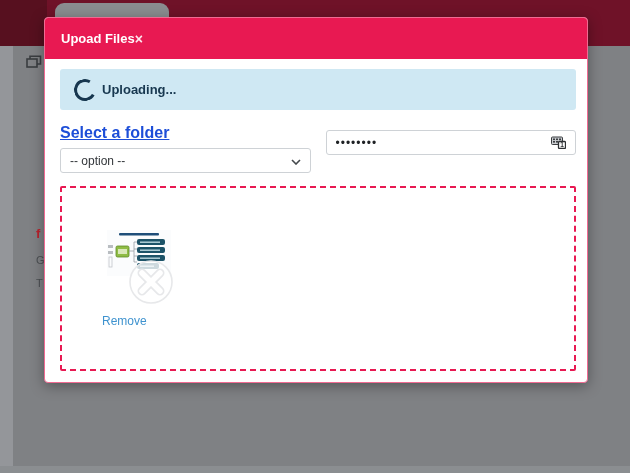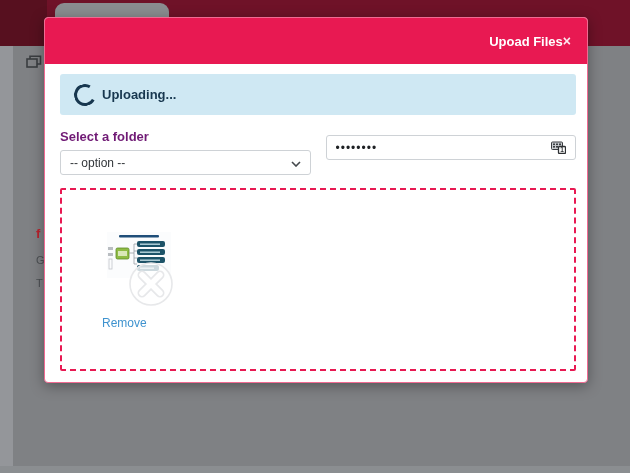--- a/index.html
+++ b/index.html
@@ -42,22 +42,22 @@
 
   
   .modal {
     position:absolute; left:44px; top:17px; width:544px; height:366px;
     background:#ffffff; border:1px solid #f06a92; border-radius:4px;
     box-shadow:0 3px 14px rgba(0,0,0,0.35);
     z-index:10;
     display:flex; flex-direction:column;
   }
   .modal-header {
-    height:46px; background:#e81952; border-radius:3px 3px 0 0;
-    display:flex; align-items:center; justify-content:flex-end;
+    height:41px; background:#e81952; border-radius:3px 3px 0 0;
+    display:flex; align-items:center; justify-content:flex-start;
     padding:0 16px; flex:0 0 auto;
   }
   .modal-title { color:#ffffff; font-size:13px; font-weight:bold; }
   .modal-close {
     color:#fde8ef; font-size:14px; font-weight:bold; line-height:1;
     cursor:pointer; background:none; border:none;
     font-family:"Liberation Sans", sans-serif;
   }
   .modal-body { padding:10px 11px 11px 15px; flex:1; display:flex; flex-direction:column; }
 
@@ -69,21 +69,21 @@
   .spinner {
     width:22px; height:22px; border-radius:50%;
     border:3px solid #17374f; border-right-color:transparent;
     transform:rotate(-15deg); flex:0 0 auto;
   }
   .info-text { color:#17374f; font-size:13px; font-weight:bold; margin-left:6px; }
 
   
   .form-row { display:flex; gap:15px; margin-top:14px; flex:0 0 auto; }
   .form-col { flex:1; }
-  .field-label { font-size:13px; font-weight:bold; color:#701a75; display:block; }
+  .field-label { font-size:16px; font-weight:bold; color:#1d4ed8; display:block;text-decoration:underline; }
   .control {
     margin-top:6px; height:25px; border:1px solid #ced2d6; border-radius:3px;
     background:#ffffff; display:flex; align-items:center; padding:0 9px;
     font-size:12px; color:#33373b; position:relative;
   }
   .control.select { justify-content:space-between; cursor:pointer; }
   .chevron { flex:0 0 auto; margin-left:6px; }
   .pwd-dots {
     font-size:12px; letter-spacing:1px; color:#1e2124;
     flex:1; overflow:hidden; white-space:nowrap;

